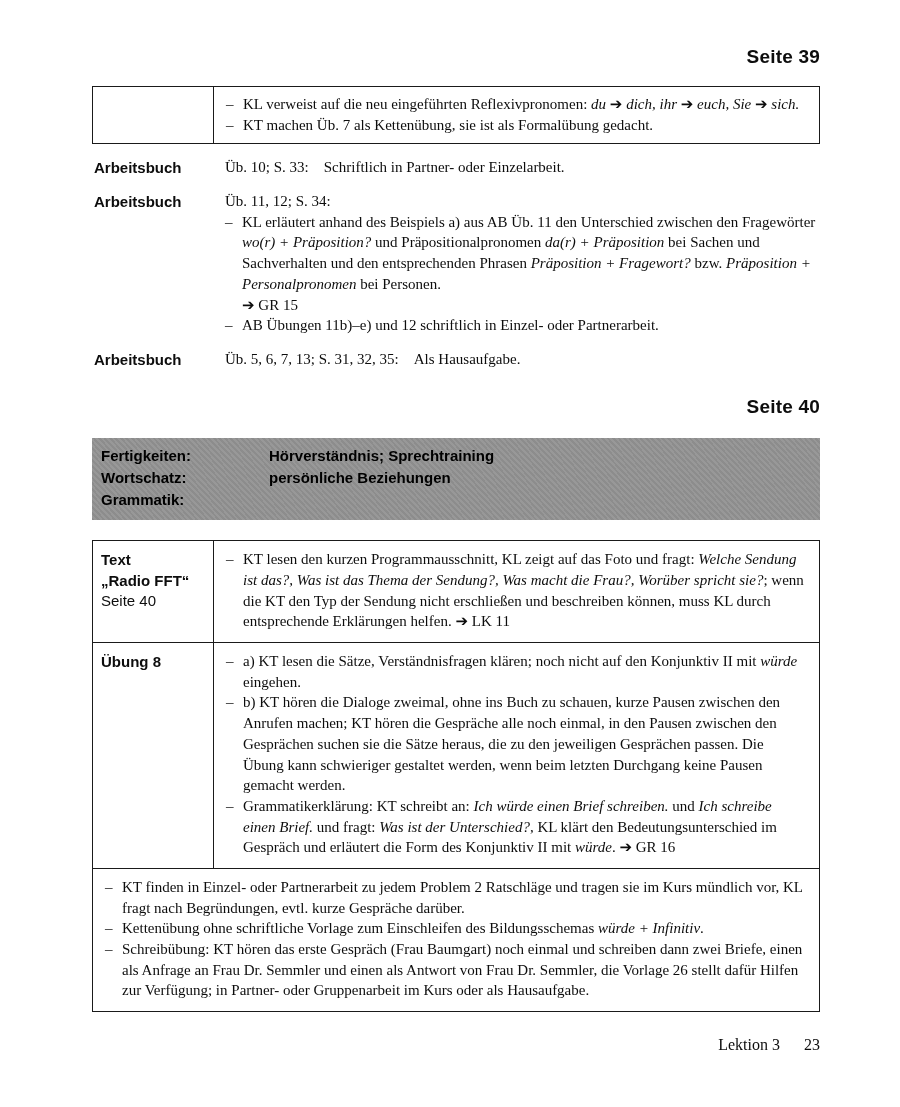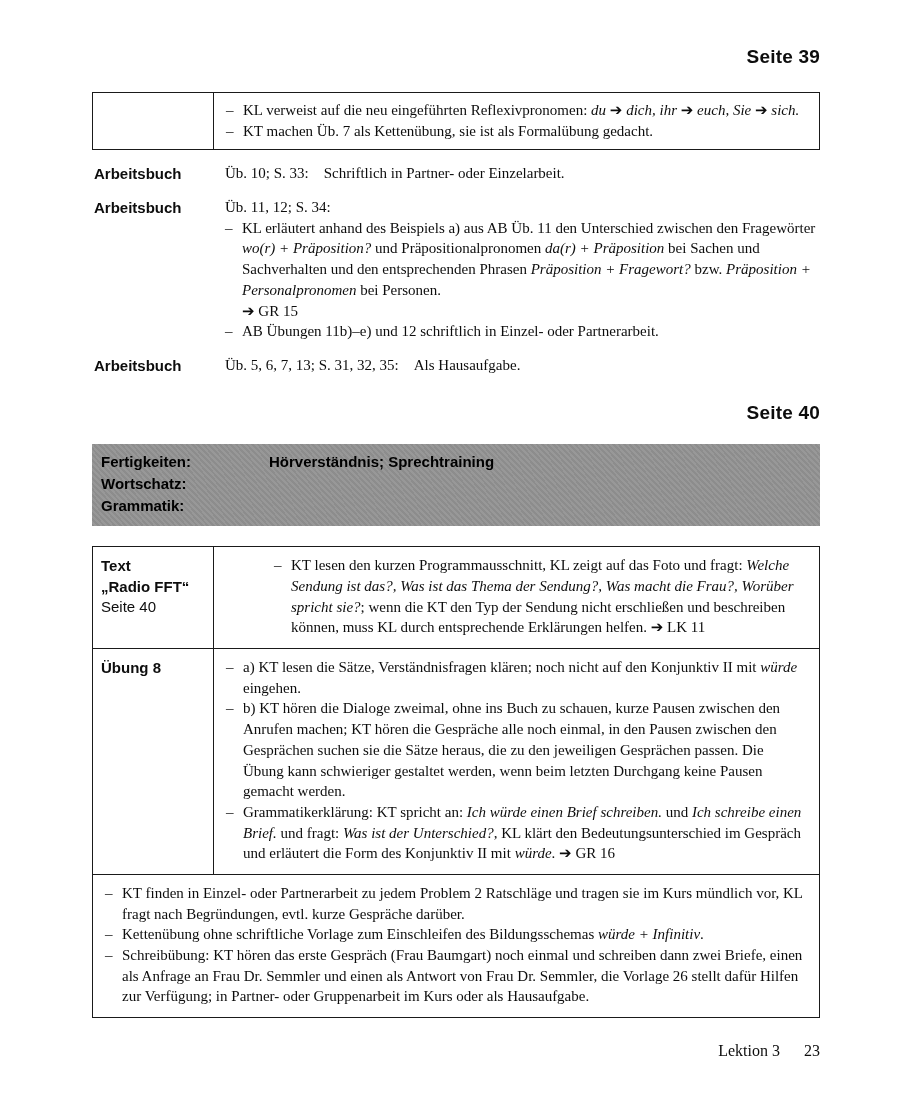--- a/index.html
+++ b/index.html
@@ -8,21 +8,21 @@
     font-family:"Liberation Serif", serif; font-size:15px;
     -webkit-font-smoothing:antialiased;
   }
   .page { padding:46px 0 28px 0; }
   .content { margin-left:92px; width:728px; }
 
   .page-heading {
     font-family:"Liberation Sans", sans-serif; font-weight:700; font-size:19px;
     text-align:right; letter-spacing:0.2px;
   }
-  .page-heading.first { margin-bottom:24px; }
+  .page-heading.first { margin-bottom:18px; }
   .page-heading.second { margin-top:26px; margin-bottom:20px; }
 
   
   .grid-row { display:flex; align-items:stretch; margin-bottom:13px; }
   .label-col {
     flex:0 0 121px; box-sizing:border-box; padding:2px 4px 0 2px;
     font-family:"Liberation Sans", sans-serif; font-weight:700; font-size:15px;
   }
   .content-col { flex:1; box-sizing:border-box; padding-left:12px; padding-right:4px; }
 
@@ -43,21 +43,21 @@
     padding:7px 0 9px 0; margin-bottom:20px;
     background-image:repeating-linear-gradient(47deg, rgba(0,0,0,0.05) 0 2px, rgba(255,255,255,0.04) 2px 4px);
   }
   .skill-row { display:flex; padding:1px 0; font-family:"Liberation Sans", sans-serif; font-weight:700; font-size:15px; line-height:1.35; }
   .skill-label { flex:0 0 133px; box-sizing:border-box; padding-left:9px; }
   .skill-value { flex:1;margin-left:44px; }
 
   
   .lesson-table { border:1.5px solid #1a1a1a; }
   .trow { display:flex; border-top:1.2px solid #1a1a1a; }
-  .trow.first { border-top:none;gap:48px; }
+  .trow.first { border-top:none; }
   .tlabel {
     flex:0 0 121px; box-sizing:border-box; border-right:1.5px solid #1a1a1a;
     padding:9px 5px 9px 8px; font-family:"Liberation Sans", sans-serif; font-size:15px; line-height:1.35;
   }
   .tlabel-line.bold { font-weight:700; }
   .tlabel-line.reg { font-weight:400; }
   .tlabel-line.gap { margin-top:72px; }
   .tcontent { flex:1; box-sizing:border-box; padding:8px 14px 10px 12px; }
 
   .footer {
@@ -128,20 +128,21 @@
 
     <div class="page-heading second">Seite 40</div>
 
     <div class="skills-band">
       <div class="skill-row">
         <span class="skill-label">Fertigkeiten:</span>
         <span class="skill-value"><span>Hörverständnis; Sprechtraining</span></span>
       </div>
       <div class="skill-row">
         <span class="skill-label">Wortschatz:</span>
+        <span class="skill-value"><span>persönliche Beziehungen</span></span>
       </div>
       <div class="skill-row">
         <span class="skill-label">Grammatik:</span>
       </div>
     </div>
 
     <div class="lesson-table">
 
       <div class="trow first">
         <div class="tlabel">
@@ -165,21 +166,21 @@
           <div class="para bullet">
             <span class="dash">–</span>
             <span class="ptext"><span>a) KT lesen die Sätze, Verständnisfragen klären; noch nicht auf den Konjunktiv II mit </span><i>würde</i><span> eingehen.</span></span>
           </div>
           <div class="para bullet">
             <span class="dash">–</span>
             <span class="ptext"><span>b) KT hören die Dialoge zweimal, ohne ins Buch zu schauen, kurze Pausen zwischen den Anrufen machen; KT hören die Gespräche alle noch einmal, in den Pausen zwischen den Gesprächen suchen sie die Sätze heraus, die zu den jeweiligen Gesprächen passen. Die Übung kann schwieriger gestaltet werden, wenn beim letzten Durchgang keine Pausen gemacht werden.</span></span>
           </div>
           <div class="para bullet">
             <span class="dash">–</span>
-            <span class="ptext"><span>Grammatikerklärung: KT spricht an: </span><i>Ich würde einen Brief schreiben.</i><span> und </span><i>Ich schreibe einen Brief.</i><span> und fragt: </span><i>Was ist der Unterschied?</i><span>, KL klärt den Bedeutungsunterschied im Gespräch und erläutert die Form des Konjunktiv II mit </span><i>würde</i><span>. ➔ GR 16</span></span>
+            <span class="ptext"><span>Grammatikerklärung: KT schreibt an: </span><i>Ich würde einen Brief schreiben.</i><span> und </span><i>Ich schreibe einen Brief.</i><span> und fragt: </span><i>Was ist der Unterschied?</i><span>, KL klärt den Bedeutungsunterschied im Gespräch und erläutert die Form des Konjunktiv II mit </span><i>würde</i><span>. ➔ GR 16</span></span>
           </div>
         </div>
       </div>
 
       <div class="trow">
         <div class="tcontent">
           <div class="para bullet">
             <span class="dash">–</span>
             <span class="ptext"><span>KT finden in Einzel- oder Partnerarbeit zu jedem Problem 2 Ratschläge und tragen sie im Kurs mündlich vor, KL fragt nach Begründungen, evtl. kurze Gespräche darüber.</span></span>
           </div>

